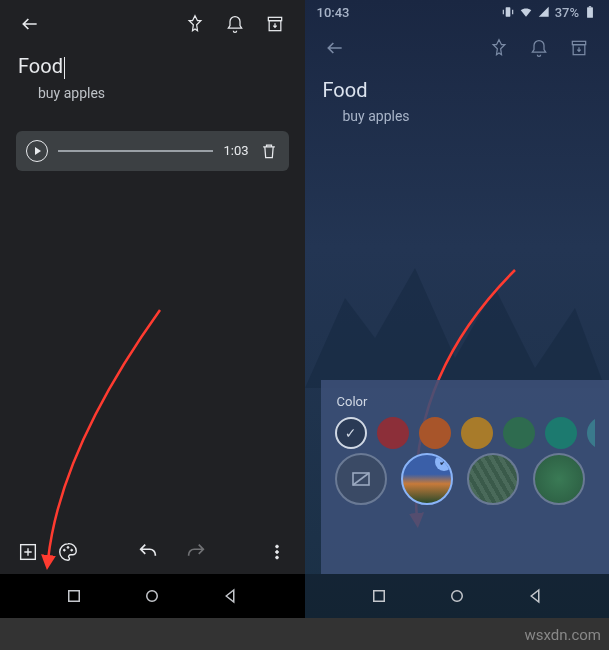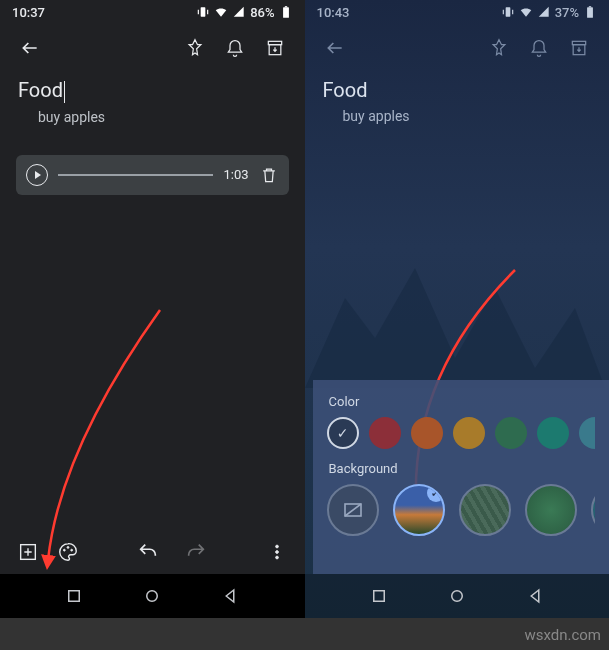--- a/index.html
+++ b/index.html
@@ -67,21 +67,21 @@
   .disabled { opacity:0.4; }
   .nav-bar {
     position:absolute; bottom:0; left:0; right:0; height:44px;
     display:flex; align-items:center; justify-content:center; gap:60px;
     background: rgba(0,0,0,0.25);
   }
   .phone.left .nav-bar { background:#000; }
   .nav-icon { width:18px; height:18px; }
   .nav-icon svg { width:100%; height:100%; stroke:#c4c7cc; fill:none; stroke-width:2; }
   .bg-picker {
-    position:absolute; bottom:44px; left:8px; right:0;
+    position:absolute; bottom:44px; left:16px; right:0;
     background: rgba(60,80,120,0.88); padding:12px 14px 14px; height:194px;
   }
   .picker-label { font-size:13px; color:#d0d8e4; margin:2px 0 8px 2px; }
   .swatch-row { display:flex; gap:10px; overflow:hidden; }
   .swatch {
     width:32px; height:32px; border-radius:50%; border:2px solid transparent;
     display:flex; align-items:center; justify-content:center; cursor:pointer;
     flex-shrink:0;
   }
   .swatch.selected { border-color:#d0d8e4; }
@@ -107,40 +107,20 @@
   .mountains {
     position:absolute; bottom:230px; left:0; right:0; height:150px; opacity:0.35; pointer-events:none;
   }
 </style>
 </head>
 <body>
 
 <div class="phones">
 
   <div class="phone left">
-    <div class="status-bar">
-      <span>10:37</span>
-      <div class="status-icons">
-        <svg viewBox="0 0 24 24">
-            <rect x="8" y="4" width="8" height="16" rx="1" fill="#fff"></rect>
-            <path d="M4 8v8M20 8v8" stroke="#fff" stroke-width="2"></path>
-          </svg>
-        <svg viewBox="0 0 24 24">
-            <path d="M12 20l9-11c-5-4-13-4-18 0z" fill="#fff"></path>
-          </svg>
-        <svg viewBox="0 0 24 24">
-            <path d="M3 20L20 3v17z" fill="#fff"></path>
-          </svg>
-        <span>86%</span>
-        <svg viewBox="0 0 24 24">
-            <rect x="7" y="4" width="10" height="18" rx="1" fill="#fff"></rect>
-            <rect x="10" y="2" width="4" height="2" fill="#fff"></rect>
-          </svg>
-      </div>
-    </div>
 
     <div class="top-actions">
       <button class="icon-btn">
         <svg viewBox="0 0 24 24">
             <path d="M20 12H4m6-6l-6 6 6 6" stroke-width="2"></path>
           </svg>
       </button>
       <div class="spacer"></div>
       <button class="icon-btn">
         <svg viewBox="0 0 24 24">
@@ -311,21 +291,20 @@
       <div class="swatch-row">
         <div class="swatch selected" style="background:#2a3a55"></div>
         <div class="swatch" style="background:#8c2f39"></div>
         <div class="swatch" style="background:#a8552a"></div>
         <div class="swatch" style="background:#a87b2a"></div>
         <div class="swatch" style="background:#2e6b4f"></div>
         <div class="swatch" style="background:#1c7a6f"></div>
         <div class="swatch" style="background:#3a7a8c"></div>
 
       </div>
-      <div class="picker-label" style="margin-top:12px">Background</div>
       <div class="bg-row">
         <div class="bg-thumb">
           <svg width="24" height="24" viewBox="0 0 24 24" stroke="#9aa8c0" fill="none" stroke-width="1.6">
               <rect x="4" y="6" width="16" height="12"></rect>
               <path d="M4 18l16-12"></path>
             </svg>
         </div>
         <div class="bg-thumb selected" style="background:linear-gradient(180deg,#3a5fa8 40%,#c77a3a 60%,#2b4a2b 100%)">
           <div class="check">✓</div>
         </div>

